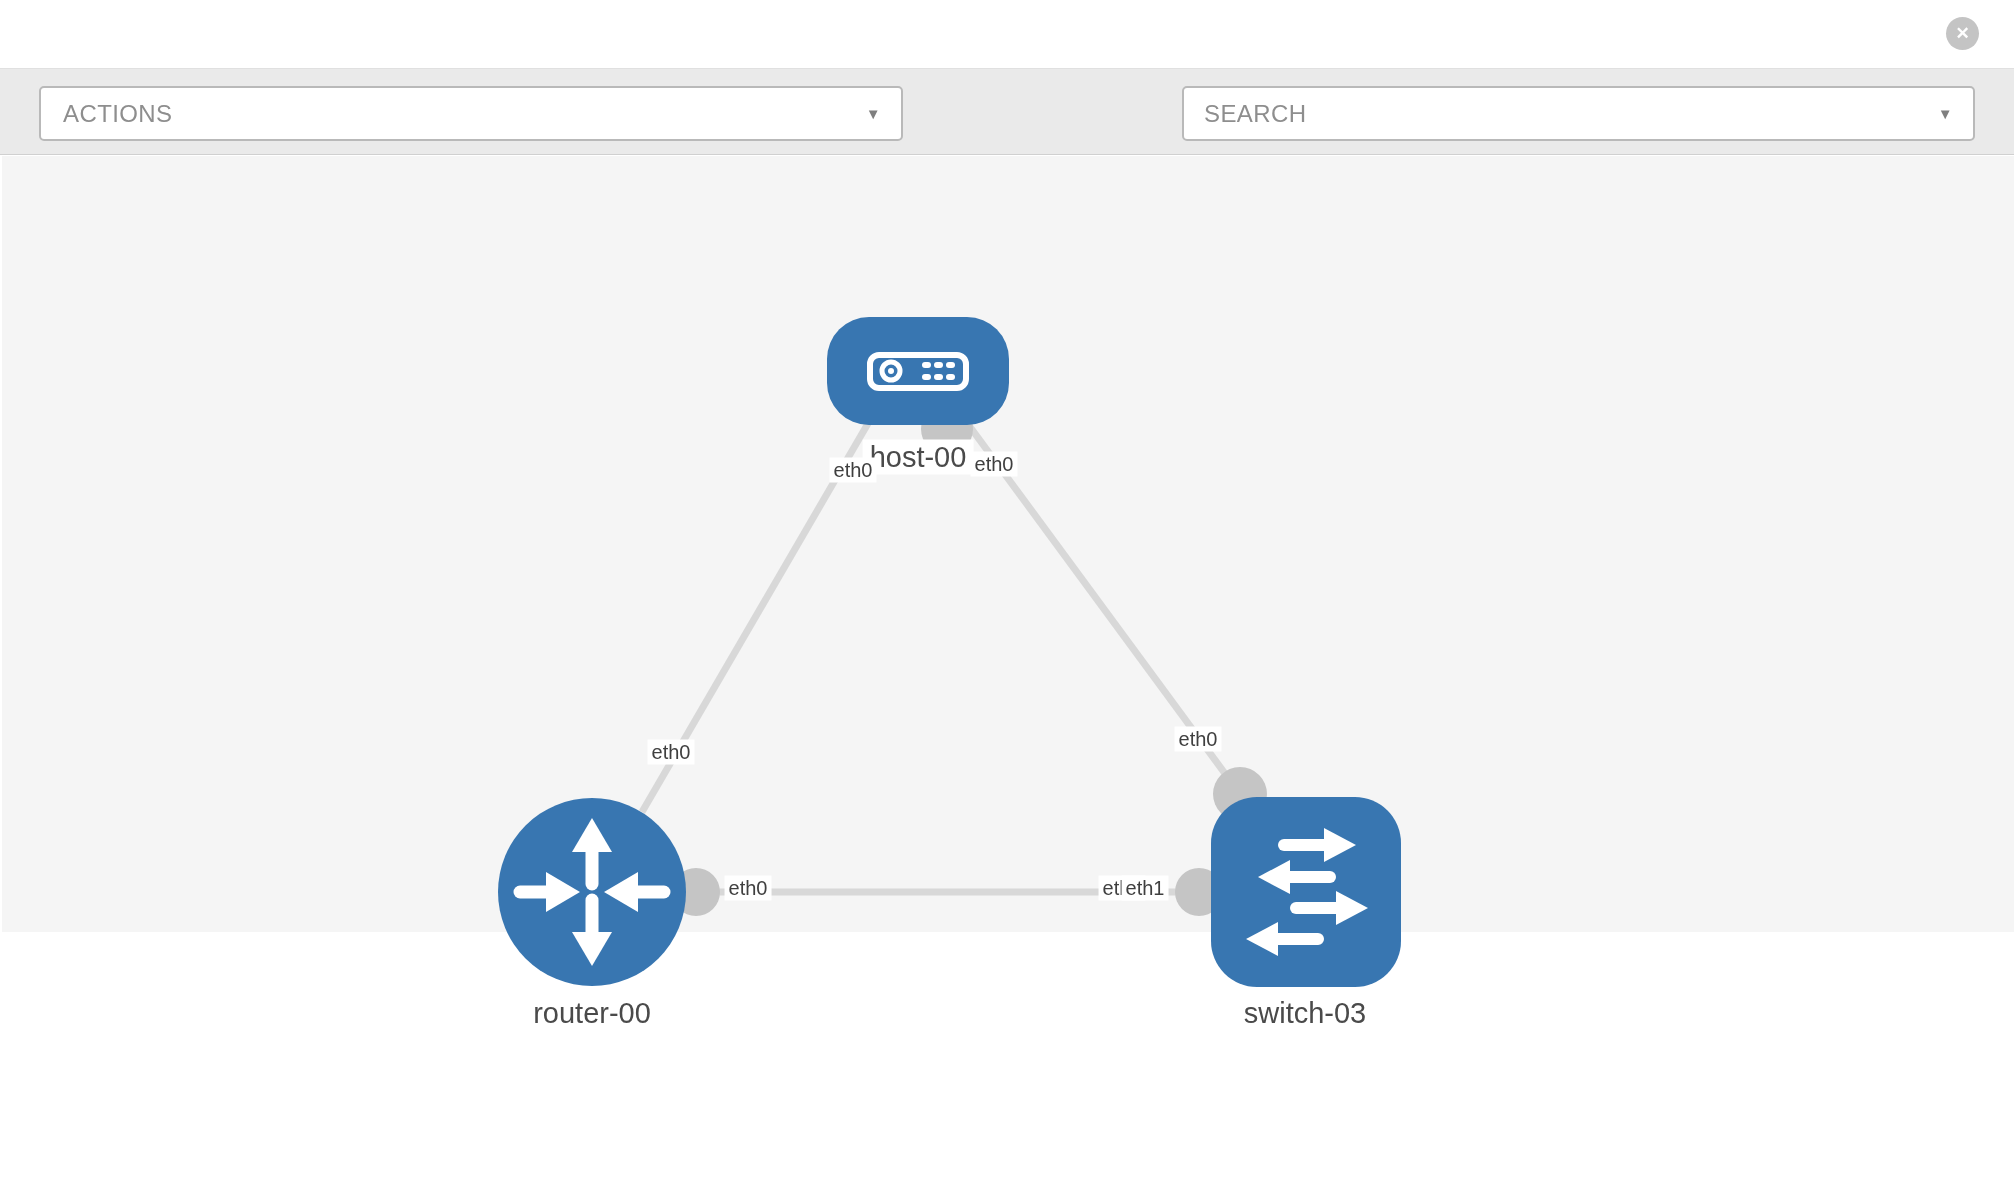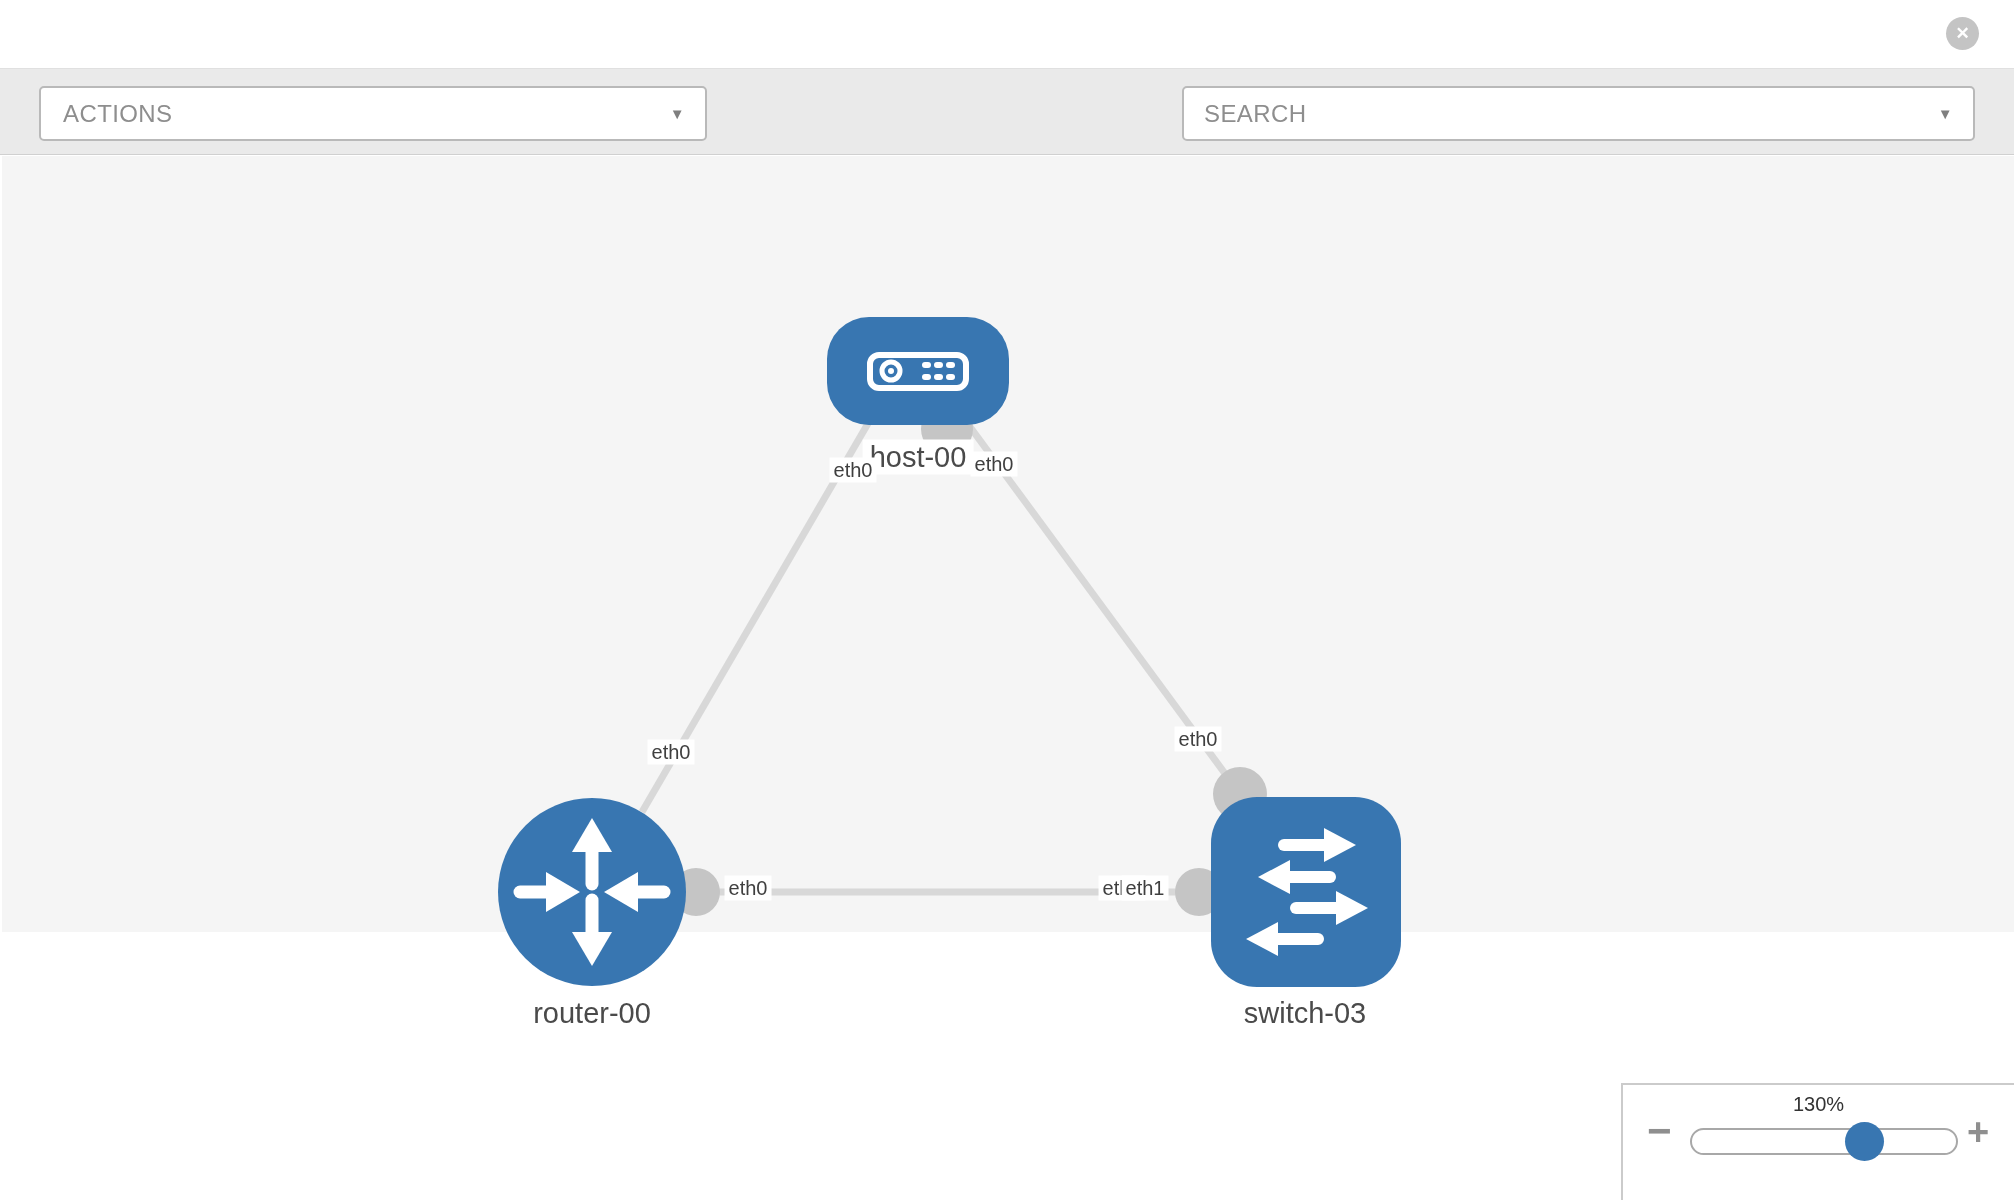--- a/index.html
+++ b/index.html
@@ -13,21 +13,21 @@
   #close-btn{position:absolute;left:1946px;top:17px;width:33px;height:33px;border-radius:50%;
       background:#c4c4c4;color:#fff;font-size:17px;font-weight:bold;text-align:center;
       line-height:33px;cursor:pointer;user-select:none;}
 
   
   #toolbar{position:absolute;left:0;top:68px;width:2014px;height:87px;background:#eaeaea;
       border-top:1px solid #e0e0e0;border-bottom:1px solid #d0d0d0;box-sizing:border-box;}
   .dropdown{position:absolute;top:17px;height:55px;background:#fff;border:2px solid #b9b9b9;
       border-radius:5px;box-sizing:border-box;display:flex;align-items:center;
       padding:0 22px;font-size:24px;color:#8e8e8e;letter-spacing:0.4px;cursor:pointer;}
-  #actions-dd{left:39px;width:668px;}
+  #actions-dd{left:39px;width:864px;}
   #search-dd{left:1182px;width:793px;padding-left:20px;}
   .dd-caret{position:absolute;right:20px;top:50%;transform:translateY(-54%);
       font-size:15px;color:#7f7f7f;}
   .tool-btn{position:absolute;top:96px;width:40px;height:40px;border:none;background:transparent;
       padding:0;cursor:pointer;}
   #wrench-btn{left:1046px;}
   #key-btn{left:1112px;}
   .tool-btn svg{width:34px;height:34px;fill:#7b828b;}
 
   
@@ -157,21 +157,14 @@
 
     <div class="if-label" style="left:851px;top:314px;">eth0</div>
     <div class="if-label" style="left:992px;top:308px;">eth0</div>
     <div class="if-label" style="left:669px;top:596px;">eth0</div>
     <div class="if-label" style="left:1196px;top:583px;">eth0</div>
     <div class="if-label" style="left:746px;top:732px;">eth0</div>
     <div class="if-label if-back" style="left:1120px;top:732px;">eth0</div>
     <div class="if-label if-front" style="left:1143px;top:732px;">eth1</div>
   </div>
 
-  <div id="zoom-panel">
-    <div id="zoom-level">130%</div>
-    <div id="zoom-minus">−</div>
-    <div id="zoom-track"></div>
-    <div id="zoom-thumb"></div>
-    <div id="zoom-plus">+</div>
-  </div>
 
 </div>
 
 </body></html>

